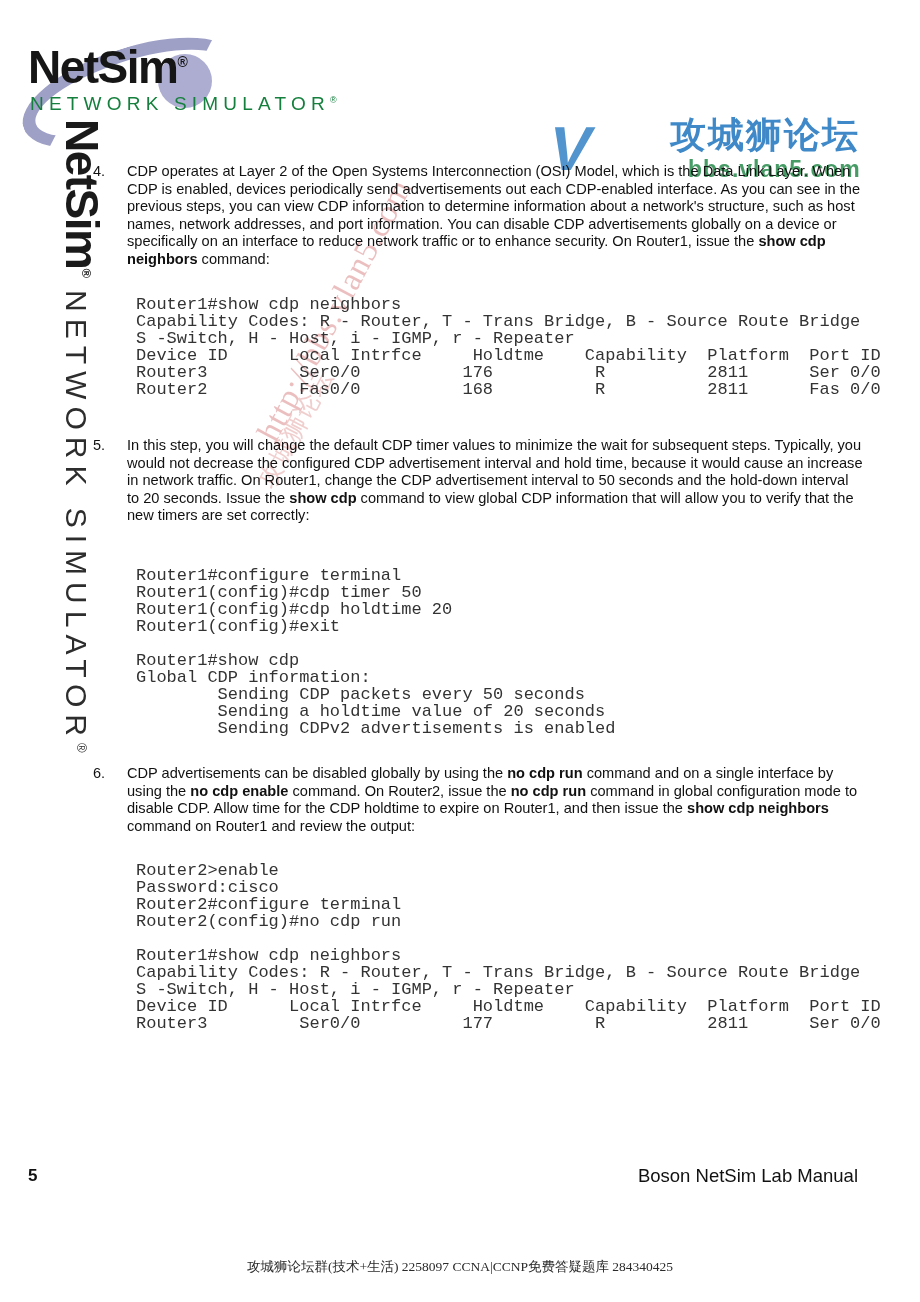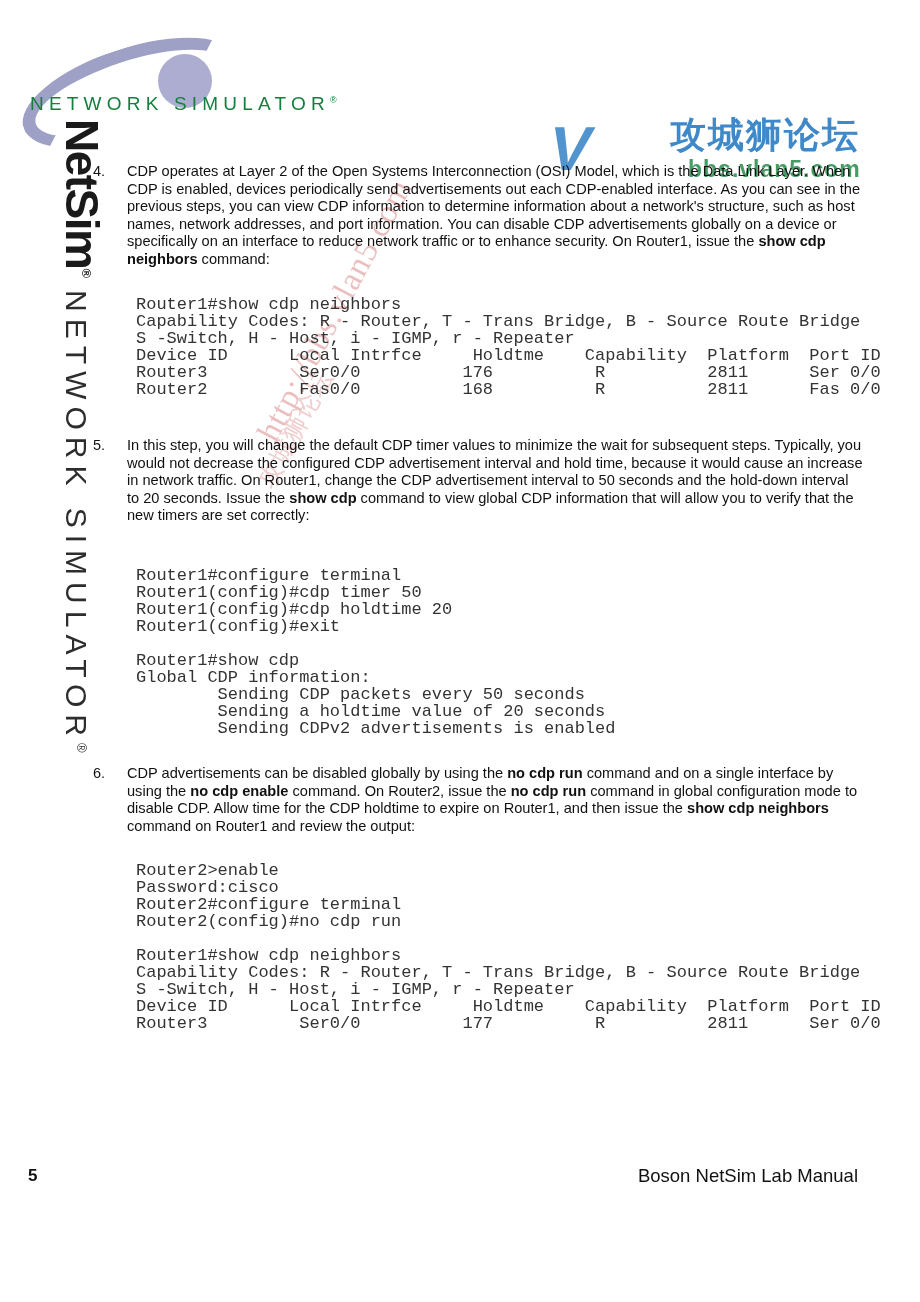--- a/index.html
+++ b/index.html
@@ -284,20 +284,21 @@
 </style>
 </head>
 <body>
 
 <div id="page">
 
 
   <div class="logo-block">
     <div class="logo-swoosh"></div>
     <div class="logo-swoosh2"></div>
+    <div class="logo-wordmark"><span>NetSim</span><span class="reg">®</span></div>
     <div class="logo-sub"><span>NETWORK SIMULATOR</span><span class="reg">®</span></div>
   </div>
 
   <div class="side-mark">
     <span class="sm-net"><span>NetSim</span><span class="reg">®</span></span><span class="sm-sub"><span>NETWORK SIMULATOR</span><span class="reg">®</span></span>
   </div>
 
   <div class="wm-blue">
     <div class="wm-v">V</div>
     <div class="wm-cn">攻城狮论坛</div>
@@ -350,14 +351,15 @@
 Router1#show cdp neighbors
 Capability Codes: R - Router, T - Trans Bridge, B - Source Route Bridge
 S -Switch, H - Host, i - IGMP, r - Repeater
 Device ID      Local Intrfce     Holdtme    Capability  Platform  Port ID
 Router3         Ser0/0          177          R          2811      Ser 0/0</div>
 
   </div>
 
   <div class="footer-page">5</div>
   <div class="footer-title">Boson NetSim Lab Manual</div>
+  <div class="scan-footer">攻城狮论坛群(技术+生活)  2258097  CCNA|CCNP免费答疑题库  284340425</div>
 
 </div>
 
 </body></html>

